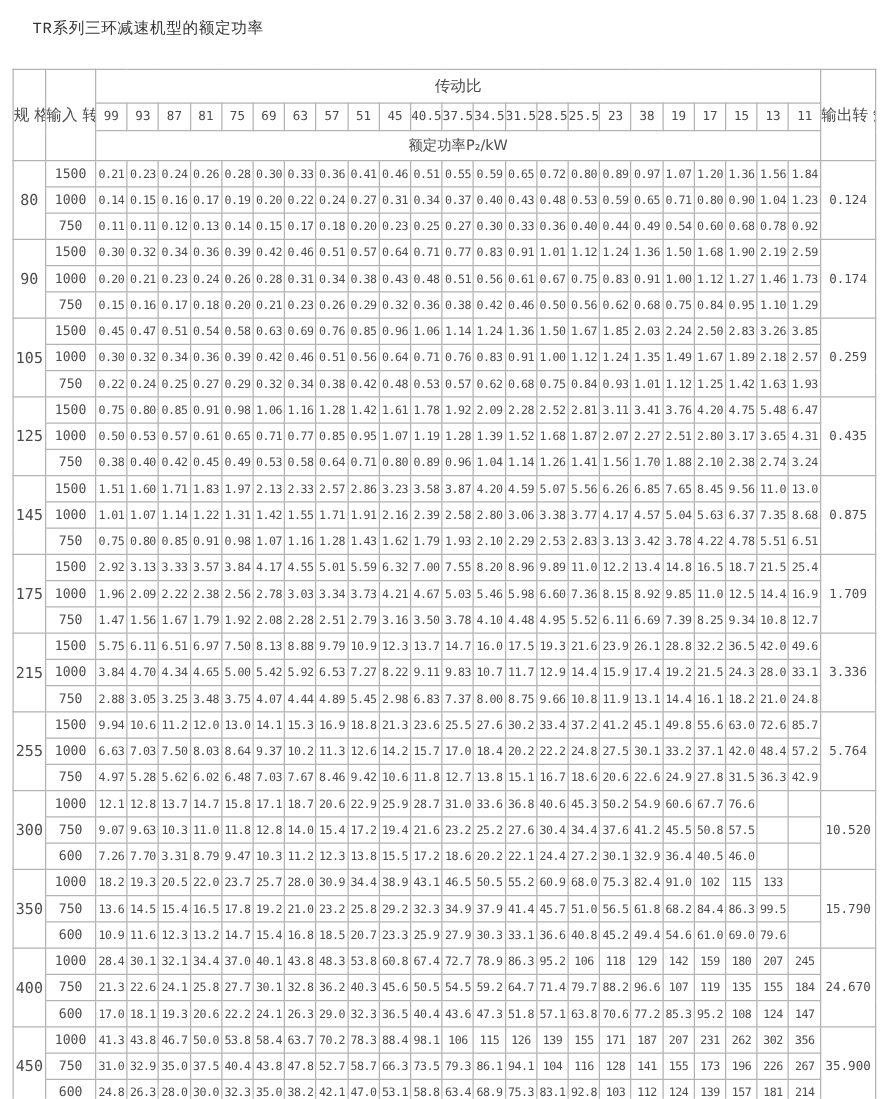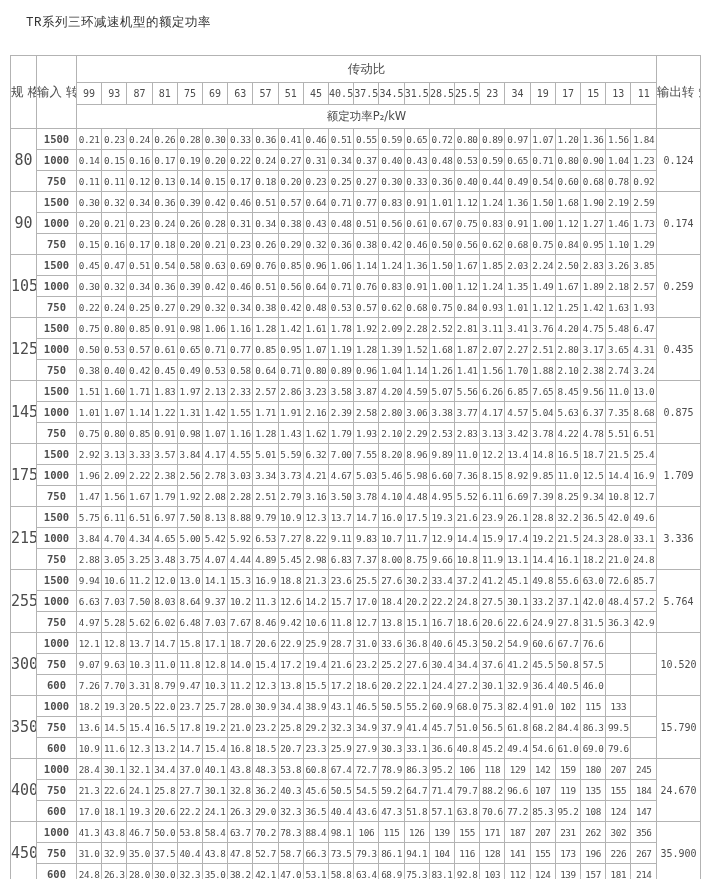--- a/index.html
+++ b/index.html
@@ -29,22 +29,22 @@
   }
   th.cn,td.cn{font-size:12px;line-height:1.35;margin-left:32px;}
   th.multiline{white-space:pre-line;font-size:11.5px;line-height:1.3;}
   th.ratio-head{font-family:"DejaVu Sans Mono",monospace;font-size:10px;height:21px;margin-top:22px;}
   tr.group-head th{height:26px;font-size:12.5px;}
   tr.power-head th{height:23px;font-size:11.5px;}
   tbody td{
     font-family:"DejaVu Sans Mono",monospace;
     font-size:9.3px;height:20px;letter-spacing:-0.4px;
   }
-  tbody td.spec-cell{font-size:15px;letter-spacing:0;}
-  tbody td.speed-cell{font-size:10.5px;letter-spacing:0;font-weight:bold;}
+  tbody td.spec-cell{font-size:12px;letter-spacing:0;}
+  tbody td.speed-cell{font-size:10.5px;letter-spacing:0;}
   tbody td.torque-cell{font-size:10px;letter-spacing:0;}
 </style>
 </head>
 <body>
 
 <div class="page">
   <div class="title">TR系列三环减速机型的额定功率</div>
 
   <table class="spec-table">
     <colgroup id="cols">
@@ -100,21 +100,21 @@
           <th class="ratio-head">57</th>
           <th class="ratio-head">51</th>
           <th class="ratio-head">45</th>
           <th class="ratio-head">40.5</th>
           <th class="ratio-head">37.5</th>
           <th class="ratio-head">34.5</th>
           <th class="ratio-head">31.5</th>
           <th class="ratio-head">28.5</th>
           <th class="ratio-head">25.5</th>
           <th class="ratio-head">23</th>
-          <th class="ratio-head">34</th>
+          <th class="ratio-head">38</th>
           <th class="ratio-head">19</th>
           <th class="ratio-head">17</th>
           <th class="ratio-head">15</th>
           <th class="ratio-head">13</th>
           <th class="ratio-head">11</th>
         </tr>
       <tr class="power-head">
         <th colspan="23" class="cn">额定功率P₂/kW</th>
       </tr>
     </thead>

